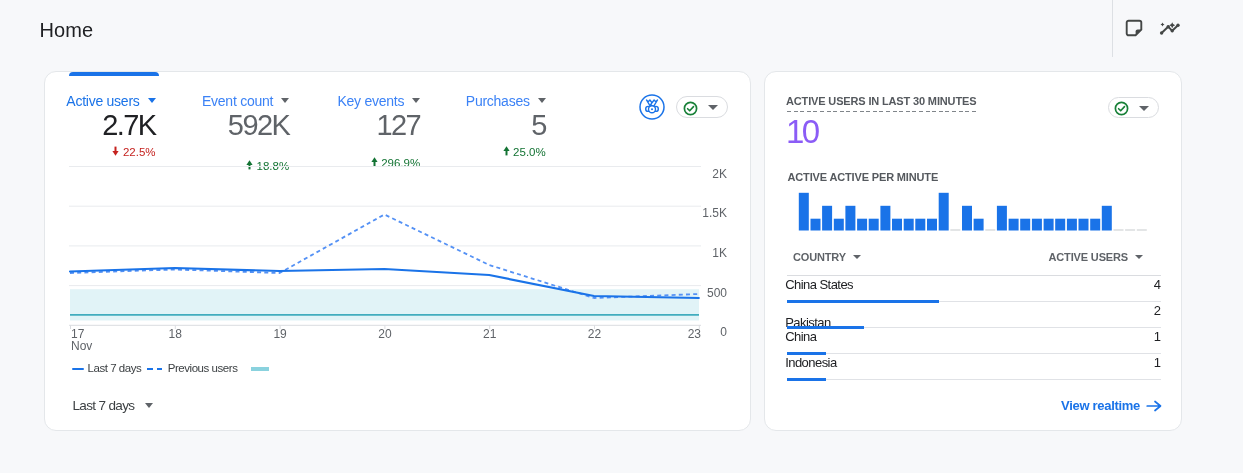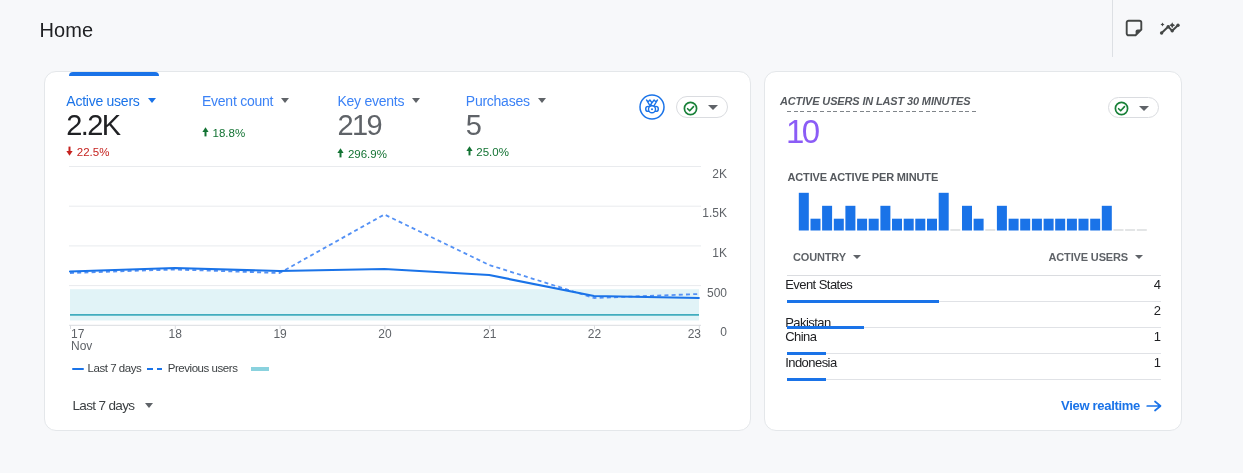--- a/index.html
+++ b/index.html
@@ -1,18 +1,18 @@
 <!DOCTYPE html>
 <html><head>
 <meta charset="utf-8">
 <style>
   * { margin:0; padding:0; box-sizing:border-box; }
   html,body { width:1243px; height:473px; background:#f7f8fa; font-family:"Liberation Sans", sans-serif; overflow:hidden; }
   .abs { position:absolute; }
-  #page { position:relative; width:1017px; height:473px; }
+  #page { position:relative; width:1017px; height:473px;text-align:right; }
   .card { position:absolute; top:71px; height:360px; background:#fff; border:1px solid #e4e7ea; border-radius:12px; }
   .mlabel { font-size:14px; color:#3b82f6; letter-spacing:-0.25px; display:flex; align-items:center; }
   .mval { font-size:29px; color:#5f6368; letter-spacing:-1.6px; }
   .mdelta { font-size:11.5px; }
   .caret { width:0; height:0; border-left:4.5px solid transparent; border-right:4.5px solid transparent; border-top:5px solid #5f6368; display:inline-block; }
   .uhead { font-size:11px; font-weight:bold; color:#55595e; letter-spacing:-0.15px; }
   .pill { position:absolute; width:52px; height:22px; border:1px solid #dadce0; border-radius:11.5px; background:#fff; display:flex; align-items:center; }
   .linkbtn { font-size:13px; font-weight:bold; color:#1a73e8; letter-spacing:-0.15px; display:flex; align-items:center; }
 </style>
 </head>
@@ -35,37 +35,38 @@
       <path d="M3.5 4.5 Q3.85 6.15 5.5 6.5 Q3.85 6.85 3.5 8.5 Q3.15 6.85 1.5 6.5 Q3.15 6.15 3.5 4.5 Z"></path>
     </g>
     <path d="M2.6 15 L9.2 8.7 L13.2 12.8 L19 7.3" fill="none" stroke="#444746" stroke-width="1.9"></path>
   </svg>
 
   <div class="card" style="left:44px; width:707px;">
     <div class="abs" style="left:24px; top:-0.5px; width:90px; height:4px; background:#1a73e8; border-radius:4px 4px 0 0;"></div>
 
     <div class="abs" style="left:21.3px; top:20.7px;">
       <div class="mlabel" style="color:#1a73e8;">Active users<span class="caret" style="margin-left:8px; border-top-color:#1a73e8;"></span></div>
-      <div class="mval" style="margin-top:0.6px; color:#202124;">2.2K</div>
+      <div class="mval" style="margin-top:0.6px; color:#202124;">2.7K</div>
       <div class="mdelta" style="margin-top:3.9px; color:#c5221f;"><svg style="margin-right:3.5px;" width="7" height="10" viewBox="0 0 7 10">
             <path d="M3.5 0.6 V5.8" stroke="#c5221f" stroke-width="2"></path>
             <path d="M0.4 4.9 L3.5 9.7 L6.6 4.9 Z" fill="#c5221f"></path>
           </svg>22.5%</div>
     </div>
     <div class="abs" style="left:157px; top:20.7px;">
       <div class="mlabel">Event count<span class="caret" style="margin-left:8px;"></span></div>
+      <div class="mval" style="margin-top:0.6px;">592K</div>
       <div class="mdelta" style="margin-top:18px; color:#137333;"><svg style="margin-right:3.5px;" width="7" height="10" viewBox="0 0 7 10">
             <path d="M3.5 9.4 V4.2" stroke="#137333" stroke-width="2"></path>
             <path d="M0.4 5.1 L3.5 0.3 L6.6 5.1 Z" fill="#137333"></path>
           </svg>18.8%</div>
     </div>
     <div class="abs" style="left:292.4px; top:20.7px;">
       <div class="mlabel">Key events<span class="caret" style="margin-left:8px;"></span></div>
-      <div class="mval" style="margin-top:0.6px;">219</div>
-      <div class="mdelta" style="margin-top:6px; color:#137333;"><svg style="margin-right:3.5px;" width="7" height="10" viewBox="0 0 7 10">
+      <div class="mval" style="margin-top:0.6px;">127</div>
+      <div class="mdelta" style="margin-top:15px; color:#137333;"><svg style="margin-right:3.5px;" width="7" height="10" viewBox="0 0 7 10">
             <path d="M3.5 9.4 V4.2" stroke="#137333" stroke-width="2"></path>
             <path d="M0.4 5.1 L3.5 0.3 L6.6 5.1 Z" fill="#137333"></path>
           </svg>296.9%</div>
     </div>
     <div class="abs" style="left:420.8px; top:20.7px;">
       <div class="mlabel">Purchases<span class="caret" style="margin-left:8px;"></span></div>
       <div class="mval" style="margin-top:0.6px;">5</div>
       <div class="mdelta" style="margin-top:3.9px; color:#137333;"><svg style="margin-right:3.5px;" width="7" height="10" viewBox="0 0 7 10">
             <path d="M3.5 9.4 V4.2" stroke="#137333" stroke-width="2"></path>
             <path d="M0.4 5.1 L3.5 0.3 L6.6 5.1 Z" fill="#137333"></path>
@@ -136,21 +137,21 @@
       <div class="abs" style="left:102.3px; top:6.5px; width:5.4px; height:2.6px; background:#1a73e8;"></div>
       <div class="abs" style="left:111.9px; top:6.5px; width:5.4px; height:2.6px; background:#1a73e8;"></div>
       <div class="abs" style="left:122.7px; top:1px;">Previous users</div>
       <div class="abs" style="left:206px; top:5.5px; width:18px; height:4.5px; background:#8ad2de;"></div>
     </div>
 
     <div class="abs" style="left:27.5px; top:325.5px; font-size:13.5px; letter-spacing:-0.65px; color:#3c4043; display:flex; align-items:center;">Last 7 days<span class="caret" style="margin-left:11px;"></span></div>
   </div>
 
   <div class="card" style="left:764px; width:418px;">
-    <div class="abs uhead" style="left:15px; top:23.3px;font-style:italic;">ACTIVE USERS IN LAST 30 MINUTES</div>
+    <div class="abs uhead" style="left:21px; top:23.3px;">ACTIVE USERS IN LAST 30 MINUTES</div>
     <div class="abs" style="left:21.5px; top:39.4px; width:191px; height:1.1px; background:repeating-linear-gradient(90deg,#80858a 0 4px,transparent 4px 6.6px);"></div>
     <div class="pill" style="left:343px; top:25px; width:51px; height:21px;">
       <svg style="margin-left:4.5px; margin-top:2px;" width="15" height="15" viewBox="0 0 15 15">
         <circle cx="7.5" cy="7.5" r="6.1" fill="none" stroke="#188038" stroke-width="1.7"></circle>
         <path d="M4.6 7.7 L6.7 9.8 L10.5 5.6" fill="none" stroke="#188038" stroke-width="1.6" stroke-linecap="round" stroke-linejoin="round"></path>
       </svg>
       <span class="caret" style="margin-left:10px; margin-top:1.5px; border-left-width:5.2px; border-right-width:5.2px; border-top-width:5.6px;"></span>
     </div>
     <div class="abs" style="left:21px; top:40.6px; font-size:33px; color:#8b5cf6; letter-spacing:-2.6px;">10</div>
     <div class="abs uhead" style="left:22.5px; top:99px;">ACTIVE ACTIVE PER MINUTE</div>
@@ -185,21 +186,21 @@
       <rect x="336.8" y="133.8" width="10" height="24.7" fill="#1a73e8"></rect>
       <rect x="348.5" y="157.5" width="10" height="1" fill="#c8cbce"></rect>
       <rect x="360.1" y="157.5" width="10" height="1" fill="#c8cbce"></rect>
       <rect x="371.8" y="157.5" width="10" height="1" fill="#c8cbce"></rect>
     </svg>
 
     <div class="abs uhead" style="left:28px; top:178.7px; color:#5f6368; display:flex; align-items:center;">COUNTRY<span class="caret" style="margin-left:7px; border-left-width:4px; border-right-width:4px; border-top-width:4.5px;"></span></div>
     <div class="abs uhead" style="left:283.5px; top:178.7px; color:#5f6368; display:flex; align-items:center;">ACTIVE USERS<span class="caret" style="margin-left:7px; border-left-width:4px; border-right-width:4px; border-top-width:4.5px;"></span></div>
     <div class="abs" style="left:22px; top:203px; width:374px; height:1px; background:#dadce0;"></div>
 
-    <div class="abs" style="left:20.2px; top:204.7px; font-size:13px; color:#202124; letter-spacing:-0.55px;">Event States</div>
+    <div class="abs" style="left:20.2px; top:204.7px; font-size:13px; color:#202124; letter-spacing:-0.55px;">China States</div>
     <div class="abs" style="left:396px; top:204.7px; font-size:13px; color:#202124; transform:translateX(-100%);">4</div>
     <div class="abs" style="left:22px; top:229px; width:374px; height:1px; background:#e0e2e6;"></div>
     <div class="abs" style="left:22px; top:228px; width:152px; height:2.5px; background:#1a73e8;"></div>
 
     <div class="abs" style="left:20.2px; top:243px; font-size:13px; color:#202124; letter-spacing:-0.55px;">Pakistan</div>
     <div class="abs" style="left:396px; top:230.7px; font-size:13px; color:#202124; transform:translateX(-100%);">2</div>
     <div class="abs" style="left:22px; top:255px; width:374px; height:1px; background:#e0e2e6;"></div>
     <div class="abs" style="left:22px; top:254px; width:77px; height:2.5px; background:#1a73e8;"></div>
 
     <div class="abs" style="left:20.2px; top:256.7px; font-size:13px; color:#202124; letter-spacing:-0.55px;">China</div>

